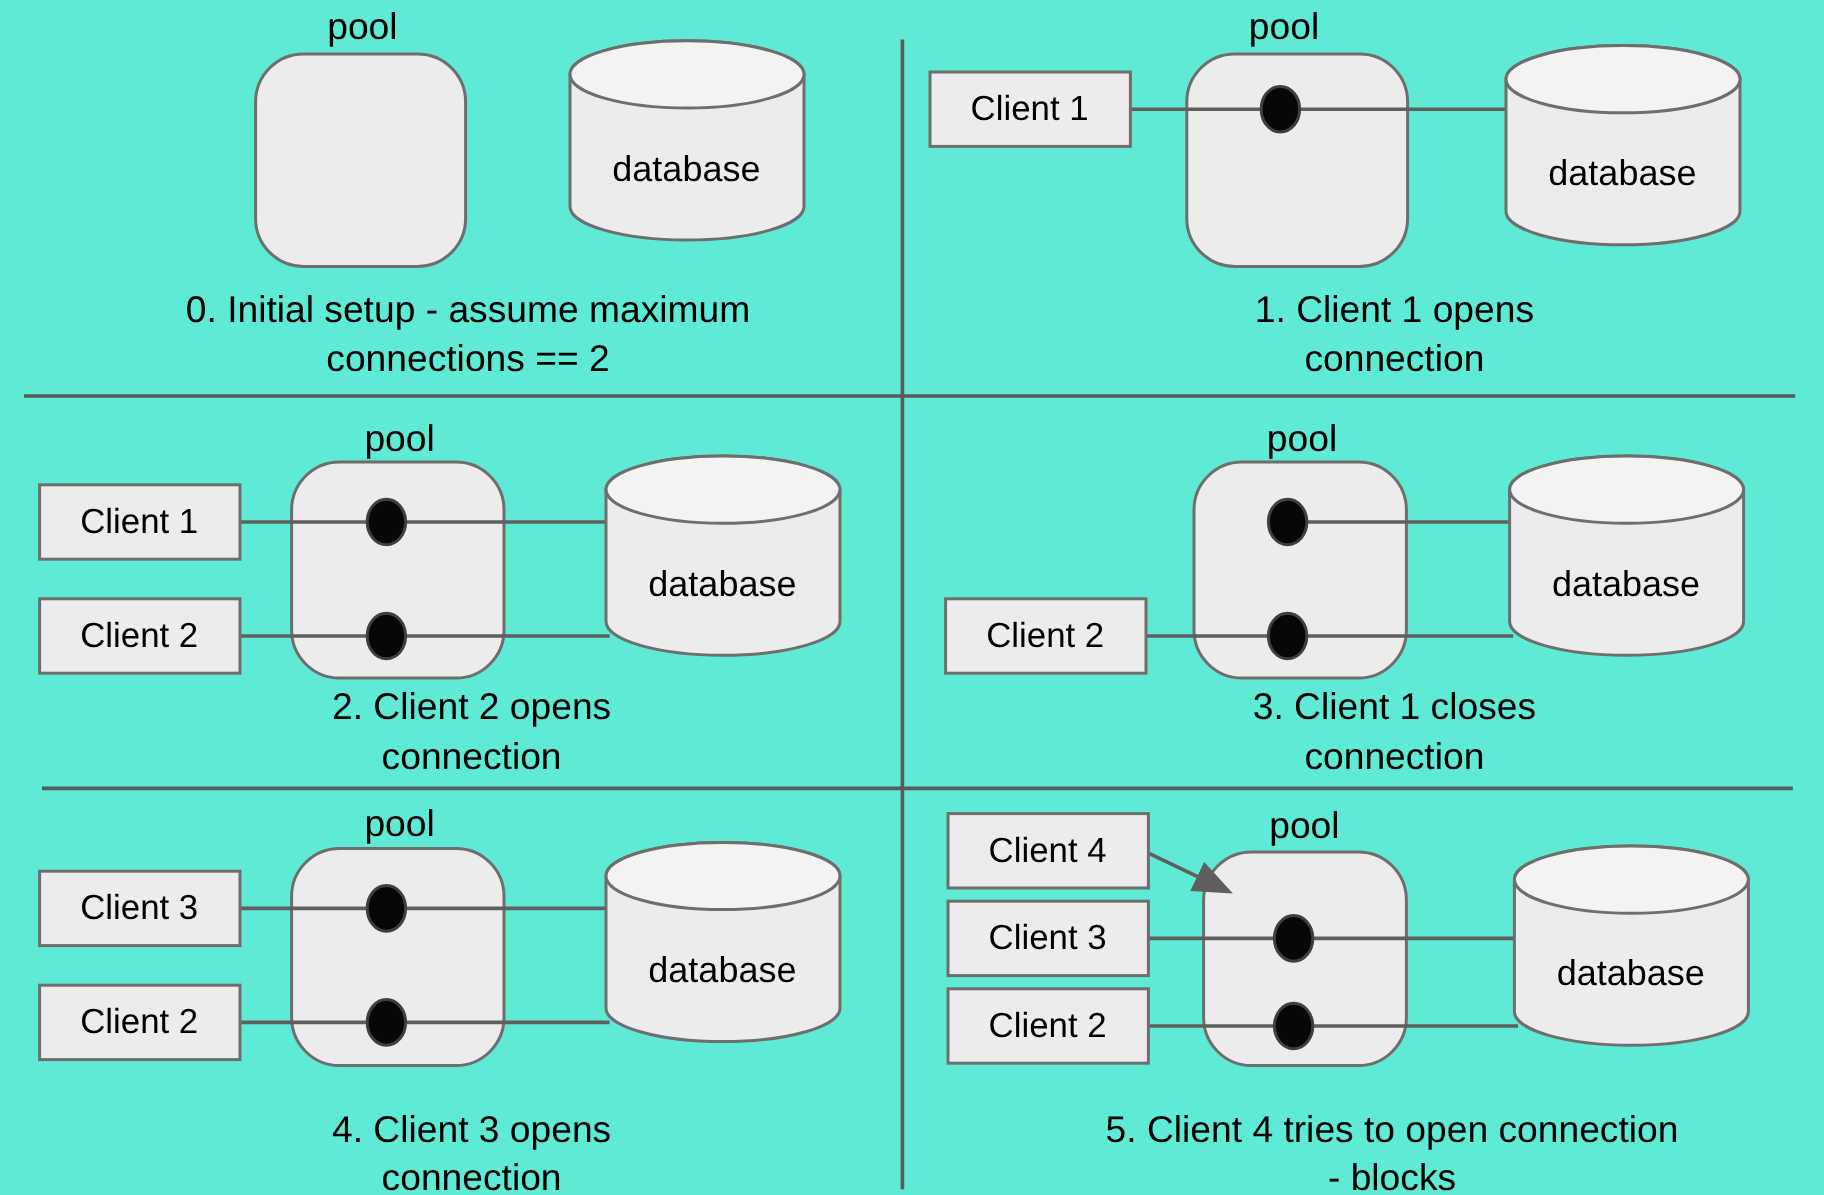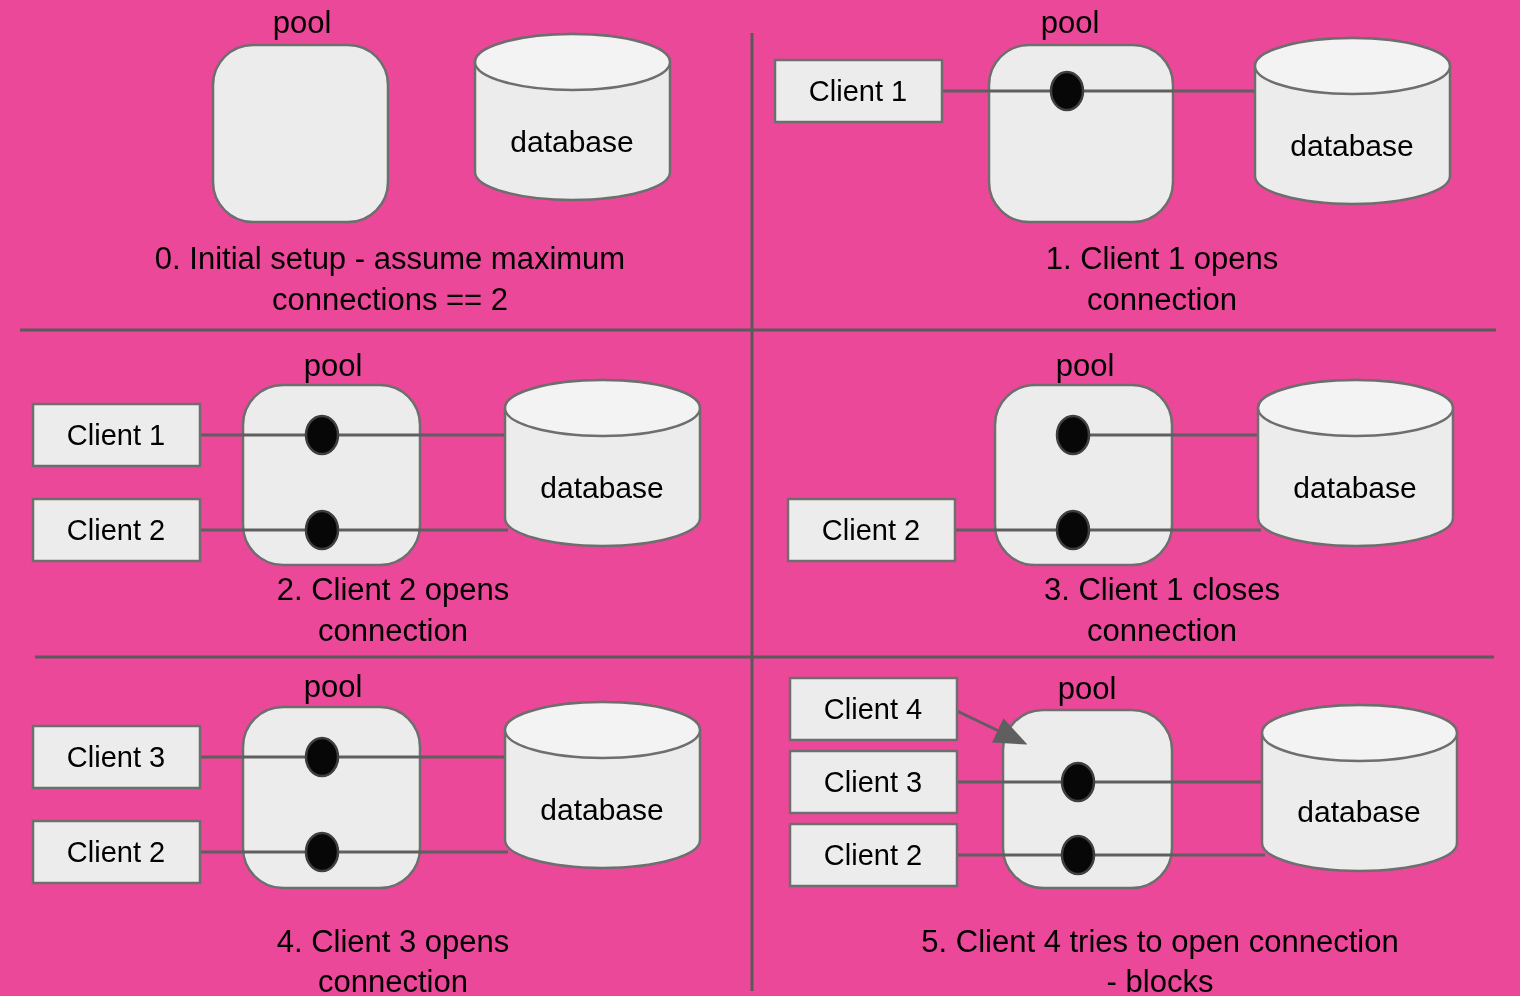--- a/index.html
+++ b/index.html
@@ -10,21 +10,21 @@
     --divider: #5a5a5a;
     --dot: #070707;
     --dot-ring: #3f3f3f;
     --text: #000000;
   }
   html, body { margin: 0; padding: 0; background: #ffffff; }
   #canvas {
     position: relative;
     width: 1520px;
     height: 996px;
-    background: #ec4899;
+    background: #5eead4;
     overflow: hidden;
   }
   svg text {
     font-family: "Liberation Sans", sans-serif;
     fill: var(--text);
     dominant-baseline: central;
   }
   .shape   { fill: var(--shape-fill); stroke: var(--shape-stroke); stroke-width: 2.5; }
   .cyl-top { fill: var(--cylinder-top-fill); stroke: var(--shape-stroke); stroke-width: 2.5; }
   .wire    { stroke: var(--line); stroke-width: 3; fill: none; }

